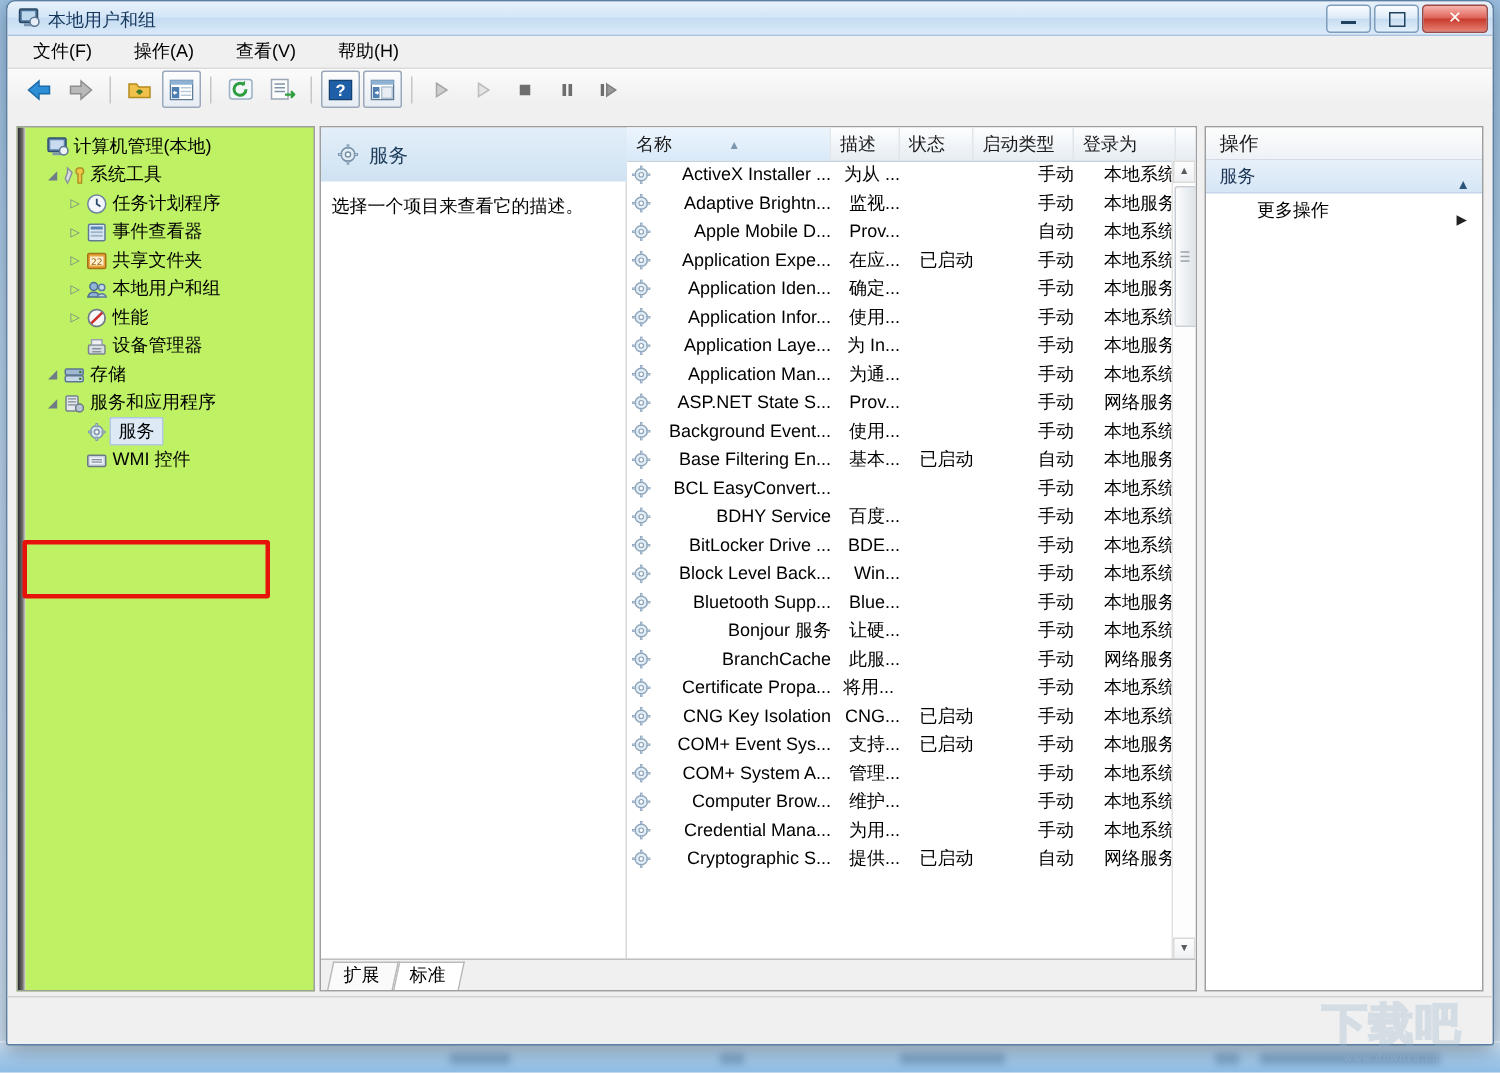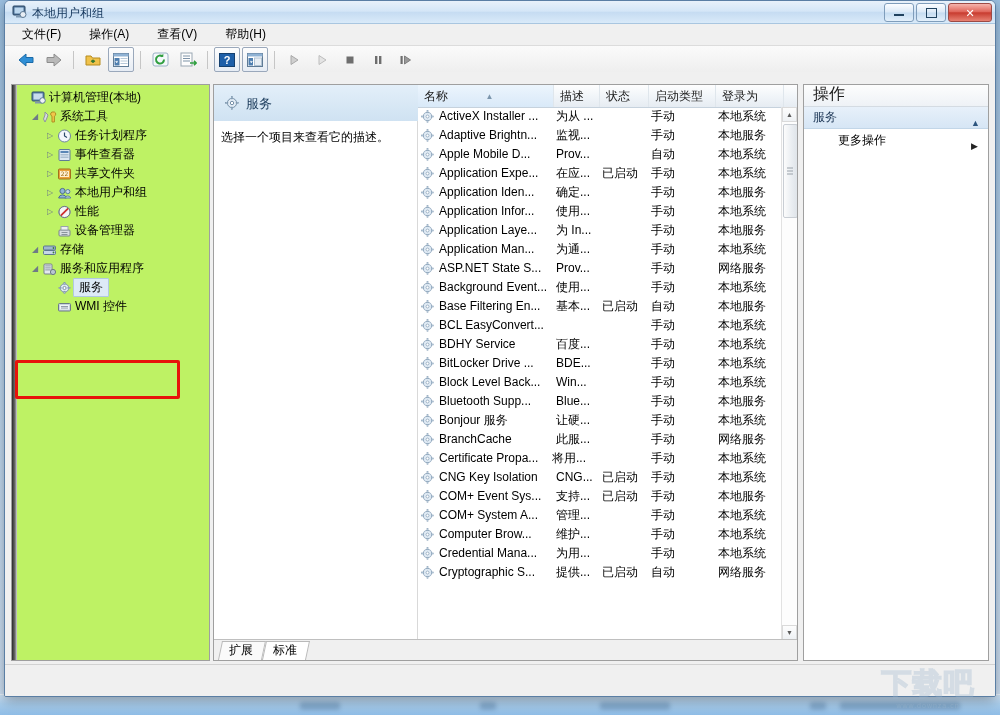--- a/index.html
+++ b/index.html
@@ -134,21 +134,21 @@
     background:linear-gradient(180deg,#fefefe 0%,#f1f5f9 50%,#e6ecf2 100%);
     border-bottom:1px solid #c6d2dd;
   }
   .hcell{
     position:absolute;top:0;height:22px;line-height:22px;font-size:12px;color:#1b1b1b;
     padding-left:6px;box-sizing:border-box;border-right:1px solid #dfe6ec;cursor:default;
     white-space:nowrap;overflow:hidden;
   }
   .hcell.sorted{background:linear-gradient(180deg,#ecf5fd,#d9e9f8);}
   .sortmark{position:absolute;left:50%;top:1px;font-size:8px;color:#7b96ad;}
-  .rows{position:absolute;left:0;top:22px;right:15px;bottom:0;overflow:hidden;}
+  .rows{position:absolute;left:0;top:22px;right:15px;bottom:0;overflow:hidden;text-align:right;}
   .row{height:19px;position:relative;white-space:nowrap;cursor:default;}
   .cell{position:absolute;top:0;height:19px;line-height:19px;font-size:12px;color:#000;
     overflow:hidden;white-space:nowrap;box-sizing:border-box;}
   .cell.name{padding-left:21px;}
   .rowicon{position:absolute;left:2px;top:2px;}
 
   
   .vsb{position:absolute;right:0;top:22px;width:15px;bottom:0;background:#fdfdfd;border-left:1px solid #e2e2e2;}
   .vsb .arrow{position:absolute;left:0;width:15px;height:15px;
     background:linear-gradient(180deg,#fdfdfd,#eef1f4);border:1px solid #dadada;box-sizing:border-box;
@@ -171,22 +171,22 @@
   }
   .tab span{display:inline-block;transform:skewX(12deg);}
   .tab.active{background:#fff;}
 
   
   .actionpane{
     position:absolute;right:6px;top:12px;width:186px;bottom:4px;
     background:#fff;border:1px solid #9f9f9f;box-sizing:border-box;overflow:hidden;
   }
   .ap-title{
-    height:21px;line-height:21px;padding-left:9px;font-size:16px;color:#1b1b1b;
-    background:linear-gradient(180deg,#fdfdfd,#eef2f6);border-bottom:1px solid #d4dbe2;font-family:Liberation Mono, monospace;
+    height:21px;line-height:21px;padding-left:9px;font-size:13px;color:#1b1b1b;
+    background:linear-gradient(180deg,#fdfdfd,#eef2f6);border-bottom:1px solid #d4dbe2;
   }
   .ap-section{
     position:relative;height:21px;line-height:21px;padding-left:9px;font-size:12px;color:#1b3555;
     background:linear-gradient(180deg,#e7f0fa,#d6e6f5);border-bottom:1px solid #c2d6e8;cursor:default;
   }
   .ap-section .collapse{position:absolute;right:8px;top:6px;font-size:9px;color:#2c557e;}
   .ap-item{
     position:relative;height:22px;line-height:22px;padding-left:34px;font-size:12px;color:#000;cursor:default;
   }
   .ap-item .sub{position:absolute;right:10px;top:6px;font-size:9px;color:#222;}

